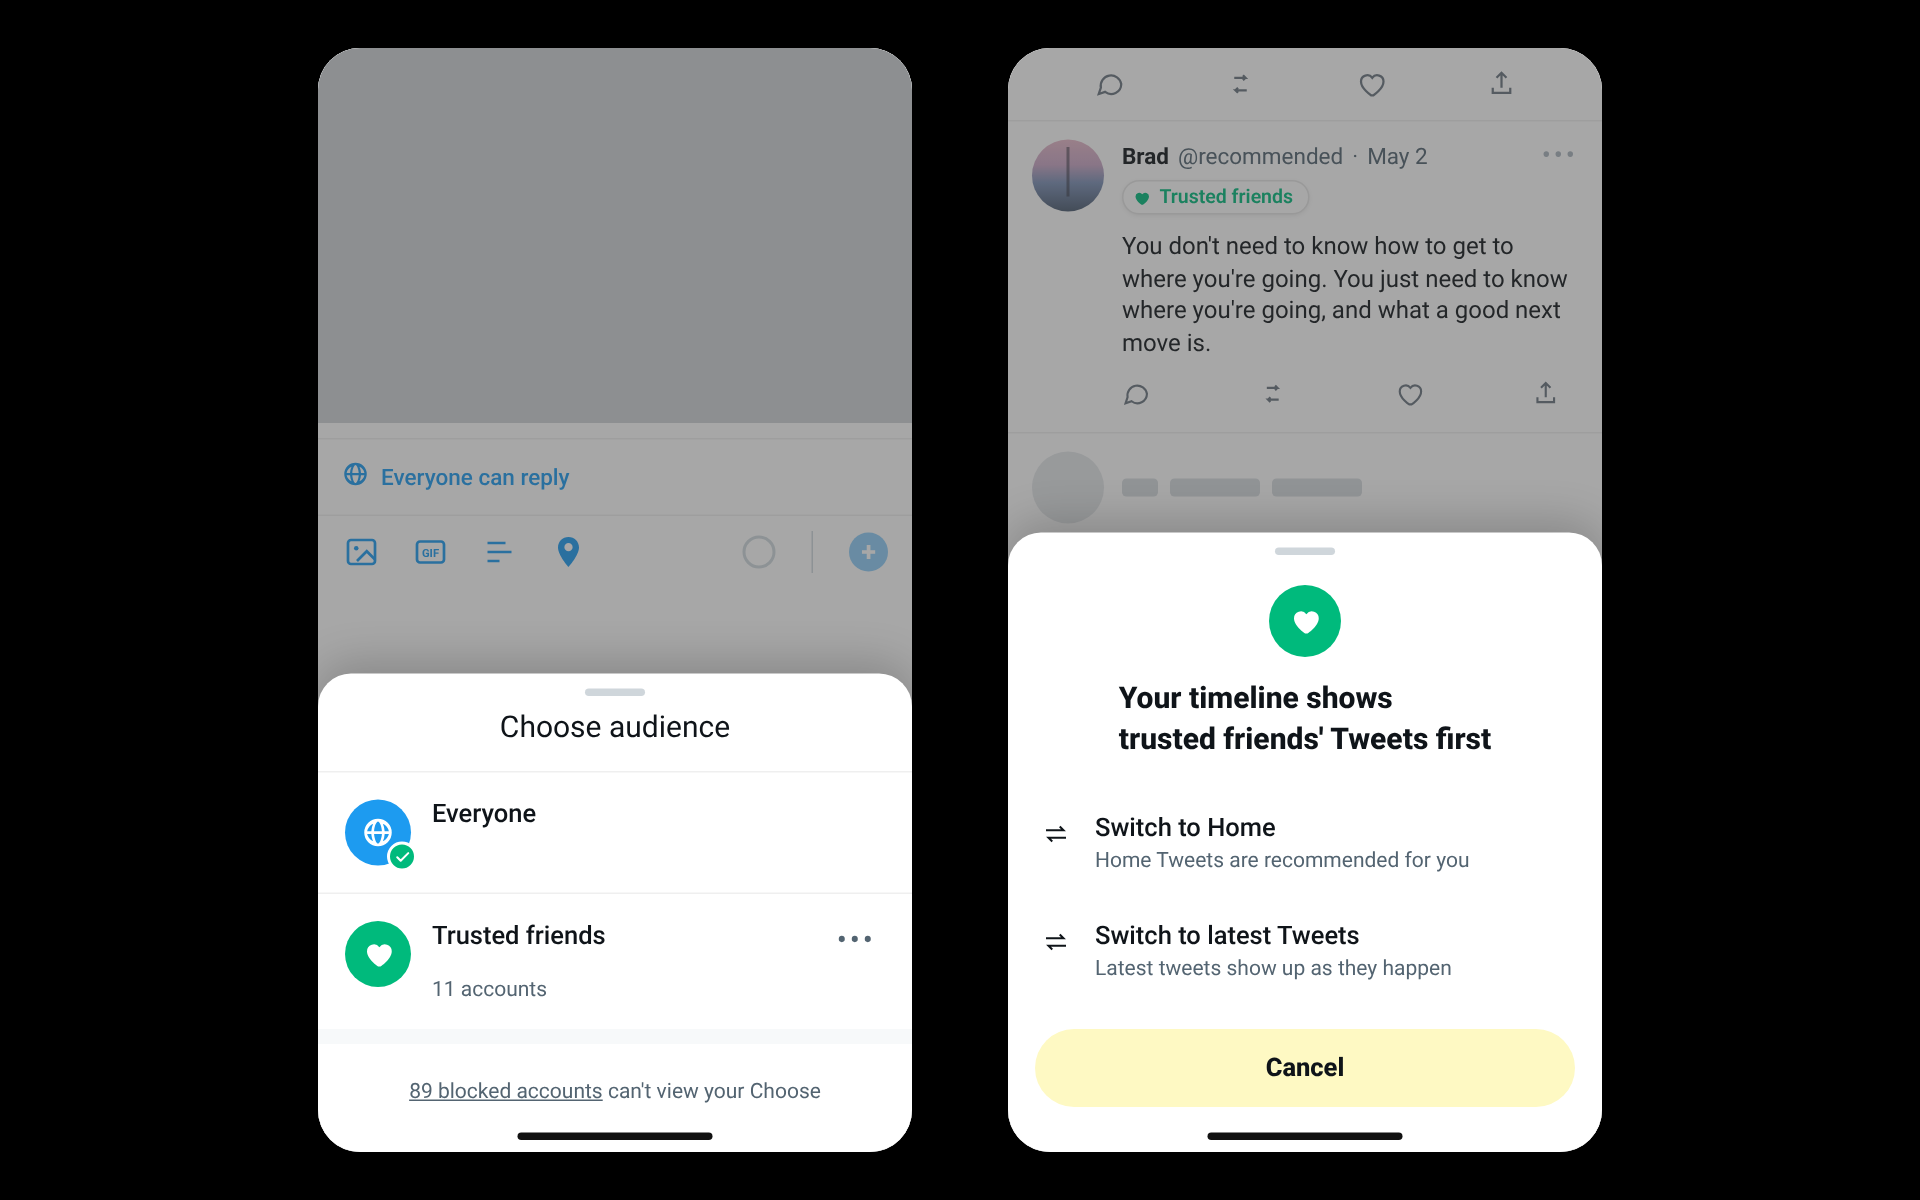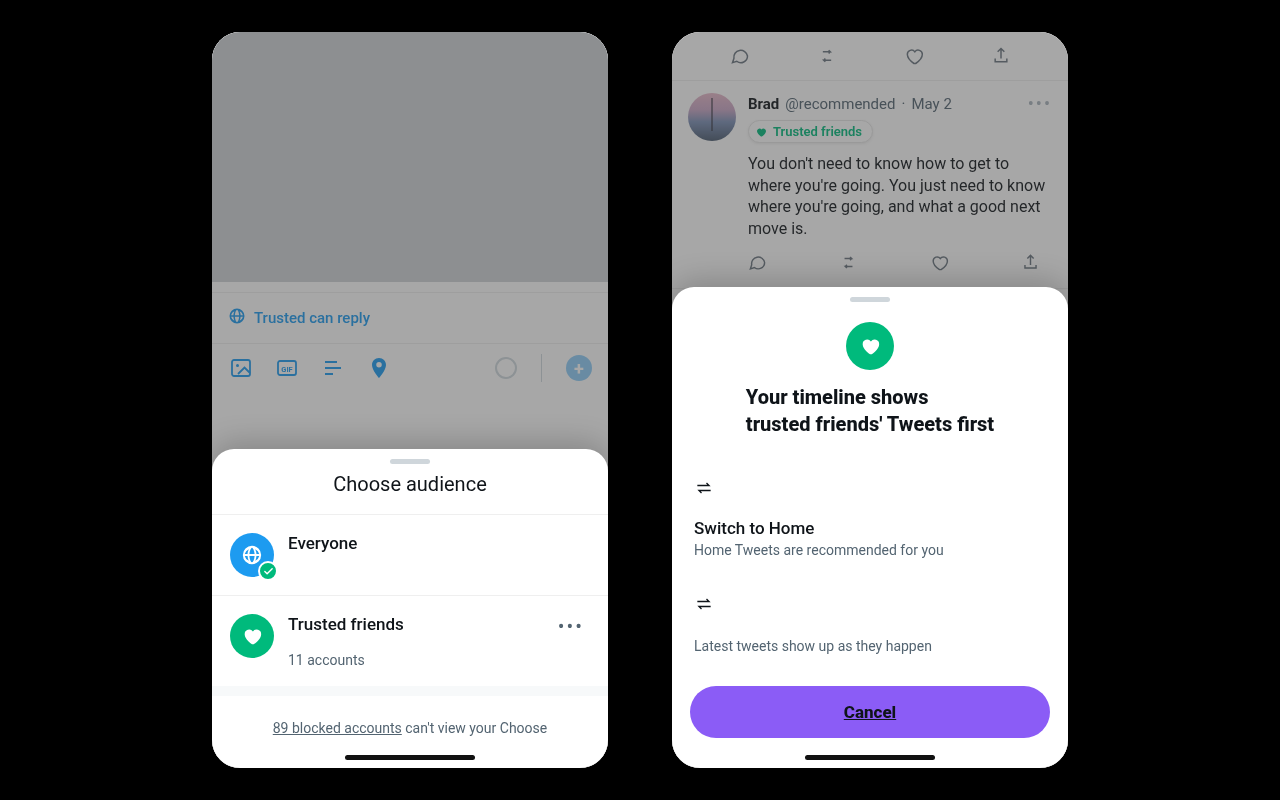--- a/index.html
+++ b/index.html
@@ -118,45 +118,45 @@
   .skel .sk-lines{display:flex;gap:8px;align-items:center;}
   .skel .sk-lines span{height:12px;background:#d7dce0;border-radius:3px;display:block;}
 
   
   .sheet2 .hero{
     display:flex;flex-direction:column;align-items:center;padding:12px 24px 20px;
   }
   .sheet2 .hero .avatar-circle{width:48px;height:48px;margin-bottom:14px;}
   .sheet2 .hero h2{margin:0;font-size:20px;font-weight:800;color:var(--text);line-height:1.35;}
   .sheet2 .opt{
-    display:flex;align-items:flex-start;gap:16px;padding:16px 22px;flex-direction:column;
+    display:flex;align-items:flex-start;gap:16px;padding:16px 22px;
   }
   .sheet2 .opt:first-of-type{border-top:1px solid var(--hairline);}
   .sheet2 .opt .swap{margin-top:4px;}
   .sheet2 .opt .swap svg{width:20px;height:20px;stroke:#0f1419;fill:none;stroke-width:1.6;}
   .sheet2 .opt .title{font-size:17px;font-weight:500;color:var(--text);}
   .sheet2 .opt .sub{font-size:14px;color:var(--muted);margin-top:4px;}
   .cancel-btn{
-    margin:16px 18px 6px;padding:16px;border-radius:30px;background:#8b5cf6;
-    text-align:center;font-weight:800;font-size:17px;color:var(--text);text-decoration:underline;
+    margin:16px 18px 6px;padding:16px;border-radius:30px;background:#fef9c3;
+    text-align:center;font-weight:800;font-size:17px;color:var(--text);
   }
 </style>
 </head>
 <body>
 
 <div class="phone">
   <div class="composer">
     <div class="media-placeholder"></div>
     <div class="reply-row">
       <span>
         <svg viewBox="0 0 24 24">
             <path d="M12 2a10 10 0 100 20 10 10 0 000-20zm7.9 9h-3.04a15.6 15.6 0 00-1.32-5.36A8.03 8.03 0 0119.9 11zM12 4c.9 0 2.48 2.5 2.86 7H9.14C9.52 6.5 11.1 4 12 4zM8.46 5.64A15.6 15.6 0 007.14 11H4.1a8.03 8.03 0 014.36-5.36zM4.1 13h3.04c.18 2 .66 3.86 1.32 5.36A8.03 8.03 0 014.1 13zm7.9 7c-.9 0-2.48-2.5-2.86-7h5.72c-.38 4.5-1.96 7-2.86 7zm3.54-1.64A15.6 15.6 0 0016.86 13h3.04a8.03 8.03 0 01-4.36 5.36z"></path>
           </svg>
       </span>
-      <span>Trusted can reply</span>
+      <span>Everyone can reply</span>
     </div>
     <div class="toolbar">
       <span class="t-icon">
         <svg viewBox="0 0 24 24">
             <rect x="3" y="4" width="18" height="16" rx="2"></rect>
             <circle cx="8.5" cy="9.5" r="1.5" fill="#1d9bf0" stroke="none"></circle>
             <path d="M21 17l-5.5-5.5L9 18"></path>
           </svg>
       </span>
       <span class="t-icon">
@@ -308,19 +308,20 @@
       </div>
     </div>
 
     <div class="opt">
       <span class="swap">
         <svg viewBox="0 0 24 24">
             <path d="M4 9h14l-3-3M20 15H6l3 3"></path>
           </svg>
       </span>
       <div>
+        <div class="title">Switch to latest Tweets</div>
         <div class="sub">Latest tweets show up as they happen</div>
       </div>
     </div>
 
     <div class="cancel-btn">Cancel</div>
   </div>
 </div>
 
 </body></html>

